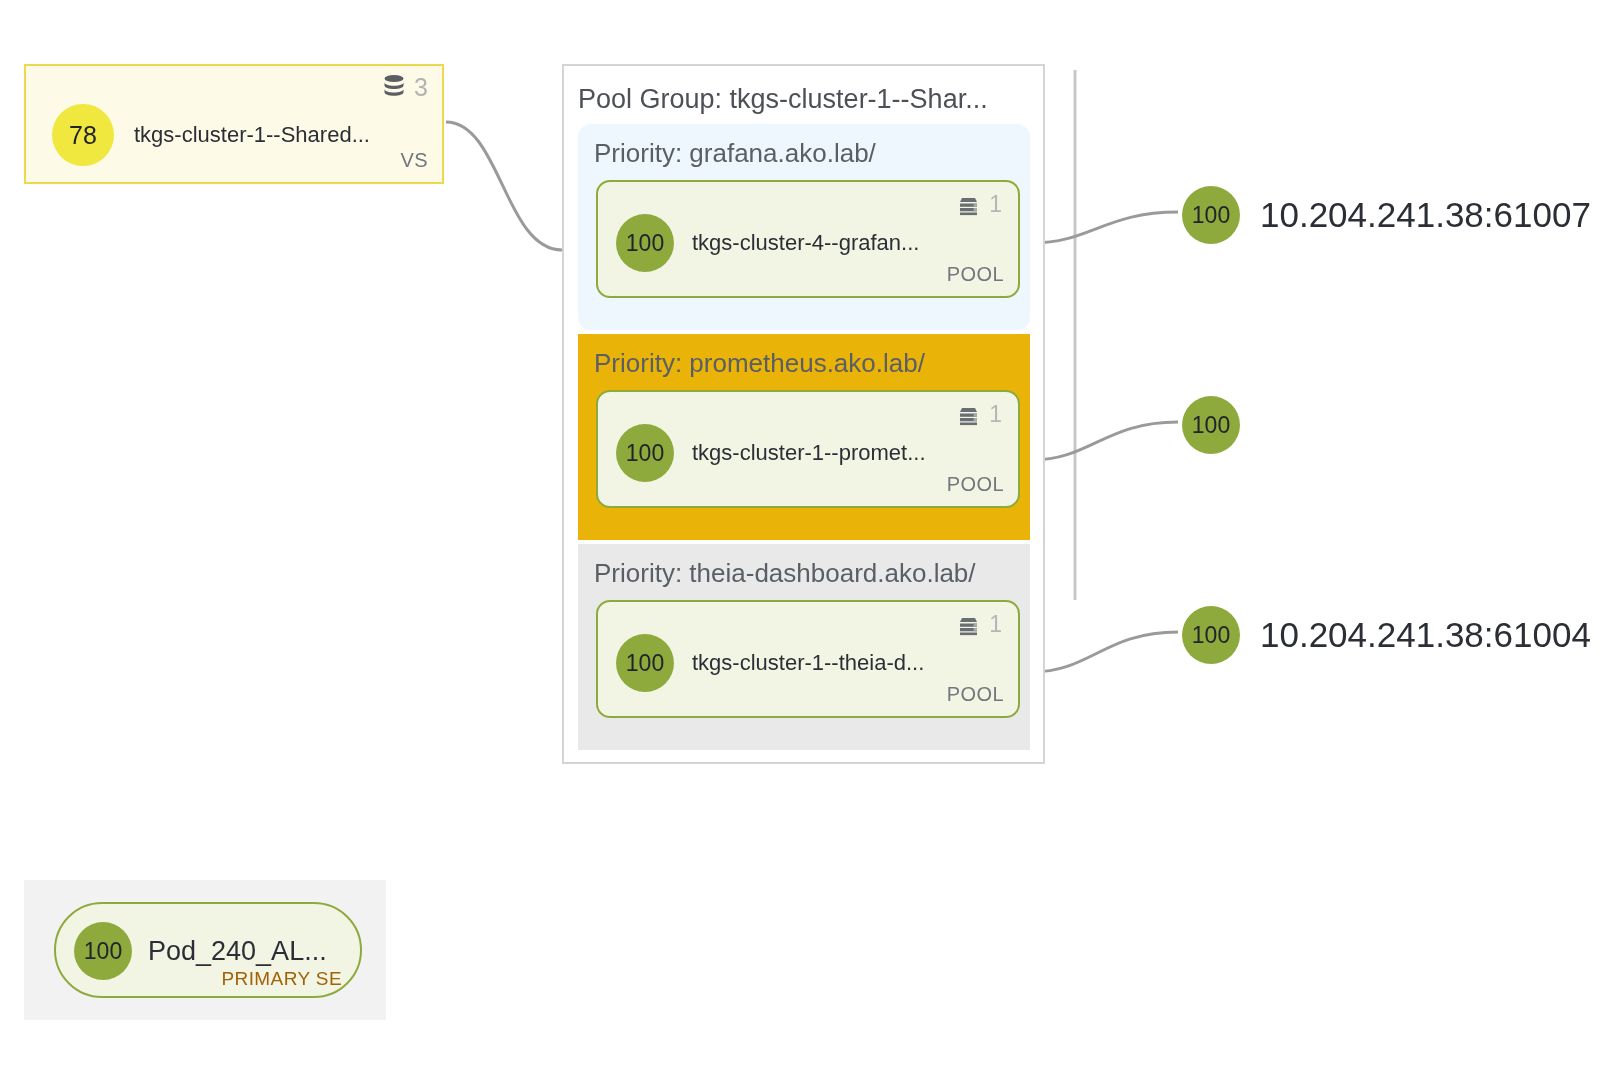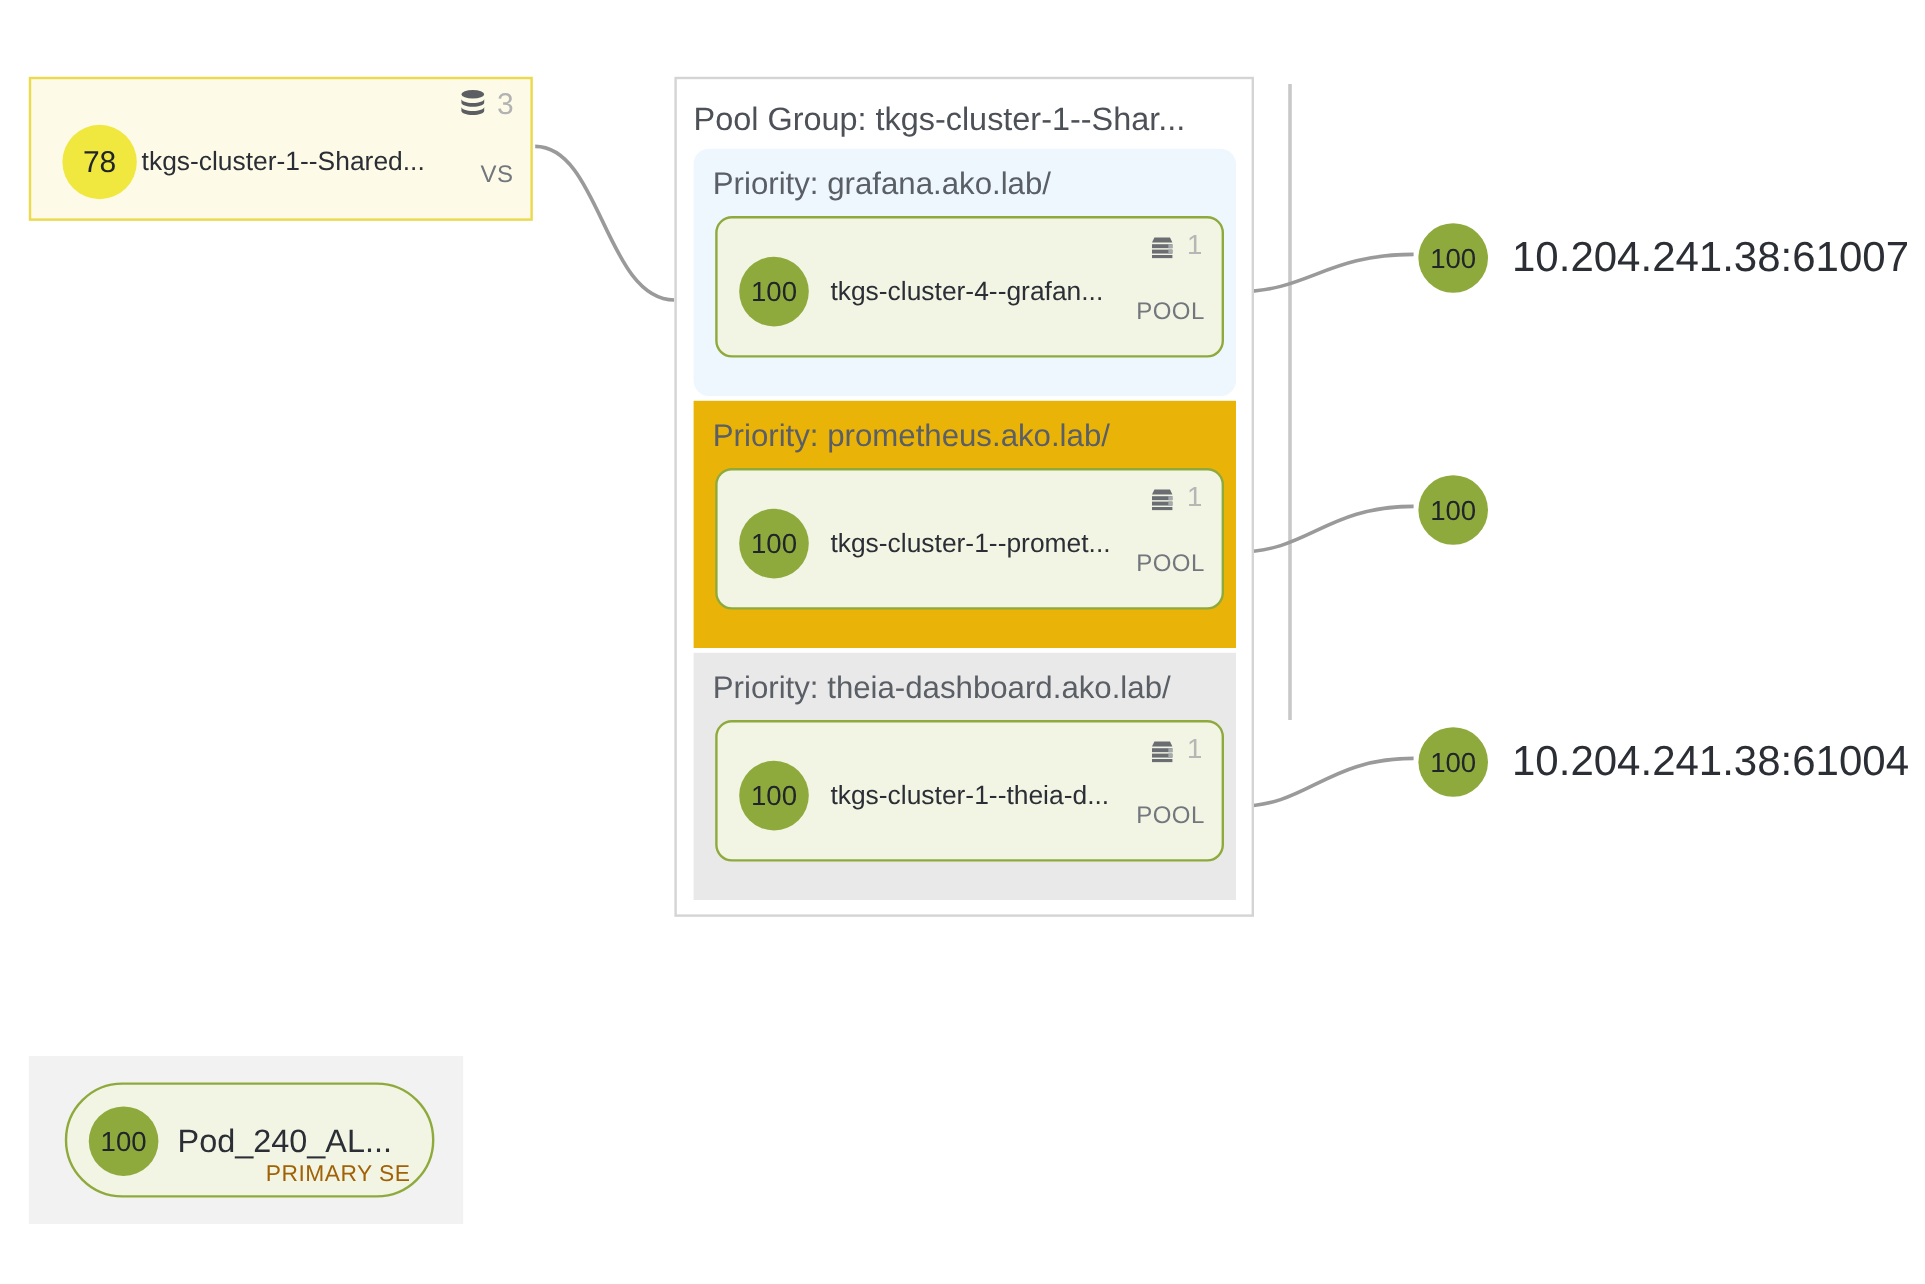--- a/index.html
+++ b/index.html
@@ -54,21 +54,21 @@
     font-size: 25px;
     color: #b3b3b3;
     line-height: 1;
   }
   .vs-body {
     position: absolute;
     left: 26px;
     top: 38px;
     display: flex;
     align-items: center;
-    gap: 4px;
+    gap: 20px;
   }
   .circle {
     border-radius: 50%;
     display: flex;
     align-items: center;
     justify-content: center;
     color: #21252b;
     flex: none;
   }
   .circle-yellow {
@@ -84,21 +84,21 @@
     font-size: 23px;
   }
   .node-title {
     font-size: 22px;
     color: #2b2f35;
     white-space: nowrap;
   }
   .node-type {
     position: absolute;
     right: 14px;
-    bottom: 24px;
+    bottom: 10px;
     font-size: 20px;
     color: #72777d;
     letter-spacing: 0.4px;
   }
 
   
   .poolgroup {
     position: absolute;
     left: 562px;
     top: 64px;

